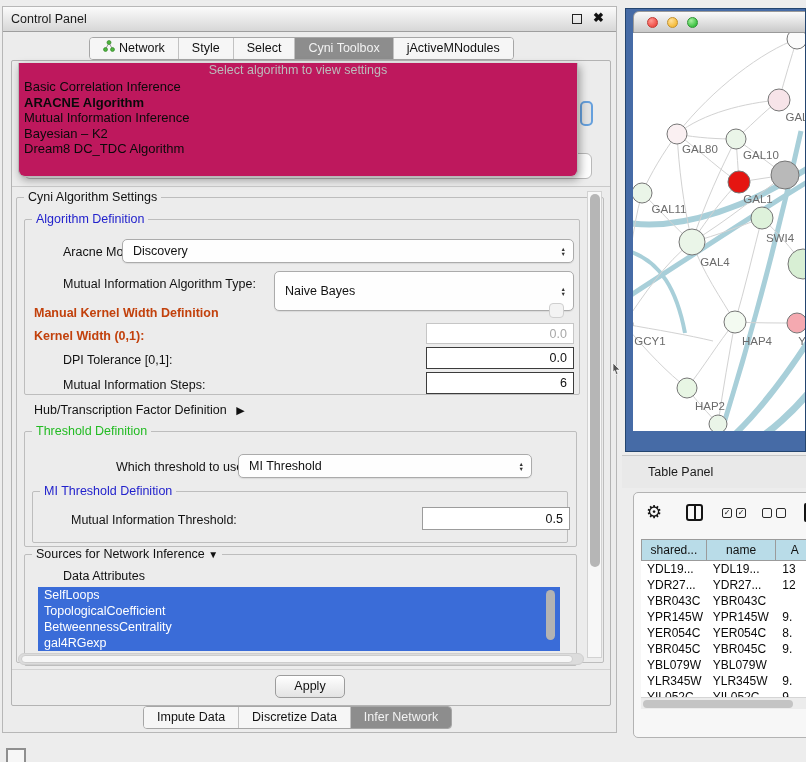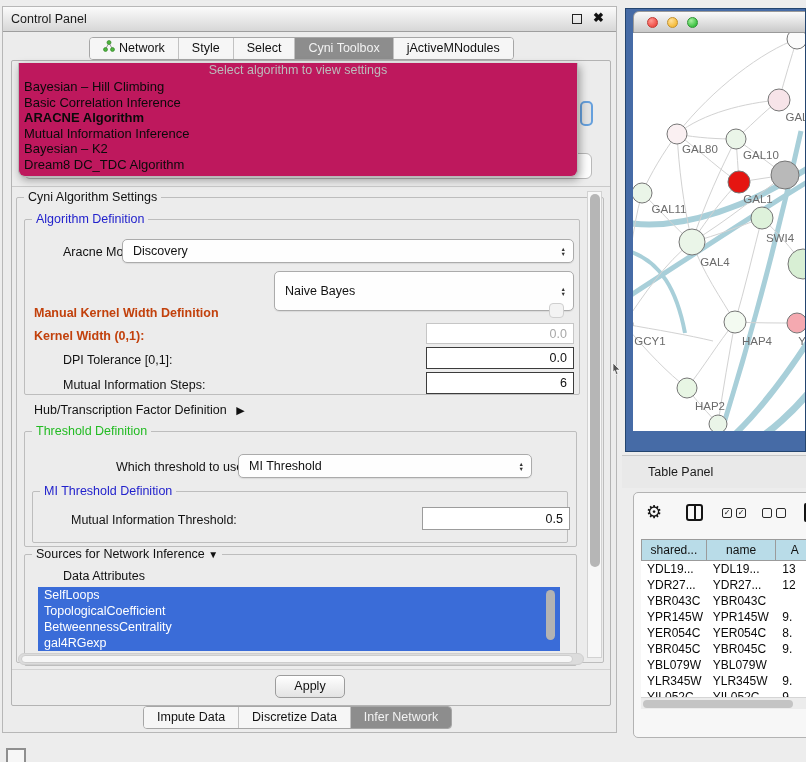--- a/index.html
+++ b/index.html
@@ -146,20 +146,21 @@
 
         <div class="group" style="left:12px; top:158px; width:556px; height:176px;"></div>
         <div class="group-title" style="left:20px; top:151px; color:#2222cc;">Algorithm Definition</div>
 
         <div class="lbl b" style="left:22px; top:184px;">Aracne Mode:</div>
         <div class="combo" style="left:110px; top:178px; width:452px; height:24px;">
           <span class="val">Discovery</span>
           <span class="arrows">▲<br>▼</span>
         </div>
 
+        <div class="lbl b" style="left:22px; top:216px;">Mutual Information Algorithm Type:</div>
         <div class="combo" style="left:262px; top:210px; width:300px; height:40px;">
           <span class="val">Naive Bayes</span>
           <span class="arrows">▲<br>▼</span>
         </div>
 
         <div class="lbl dis" style="left:22px; top:245px;">Manual Kernel Width Definition</div>
         <div class="chk" style="left:537px; top:242px;"></div>
 
         <div class="lbl dis" style="left:22px; top:268px;">Kernel Width (0,1):</div>
         <div class="field lite" style="left:414px; top:262px; width:148px; height:21px;">0.0</div>
@@ -226,21 +227,20 @@
           </div>
           <div class="tab sel">
             <span>Infer Network</span>
           </div>
         </div>
     </div>
   </div>
 
   <div class="dd" id="algo-dropdown">
     <div class="dd-hint">Select algorithm to view settings</div>
-  <div class="dd-item">Bayesian – Hill Climbing</div>
       <div class="dd-item">Basic Correlation Inference</div>
       <div class="dd-item bold">ARACNE Algorithm</div>
       <div class="dd-item">Mutual Information Inference</div>
       <div class="dd-item">Bayesian – K2</div>
       <div class="dd-item">Dream8 DC_TDC Algorithm</div>
     </div>
 
   <div class="nwin">
     <div class="nwin-title">
       <span class="tl r"></span>

